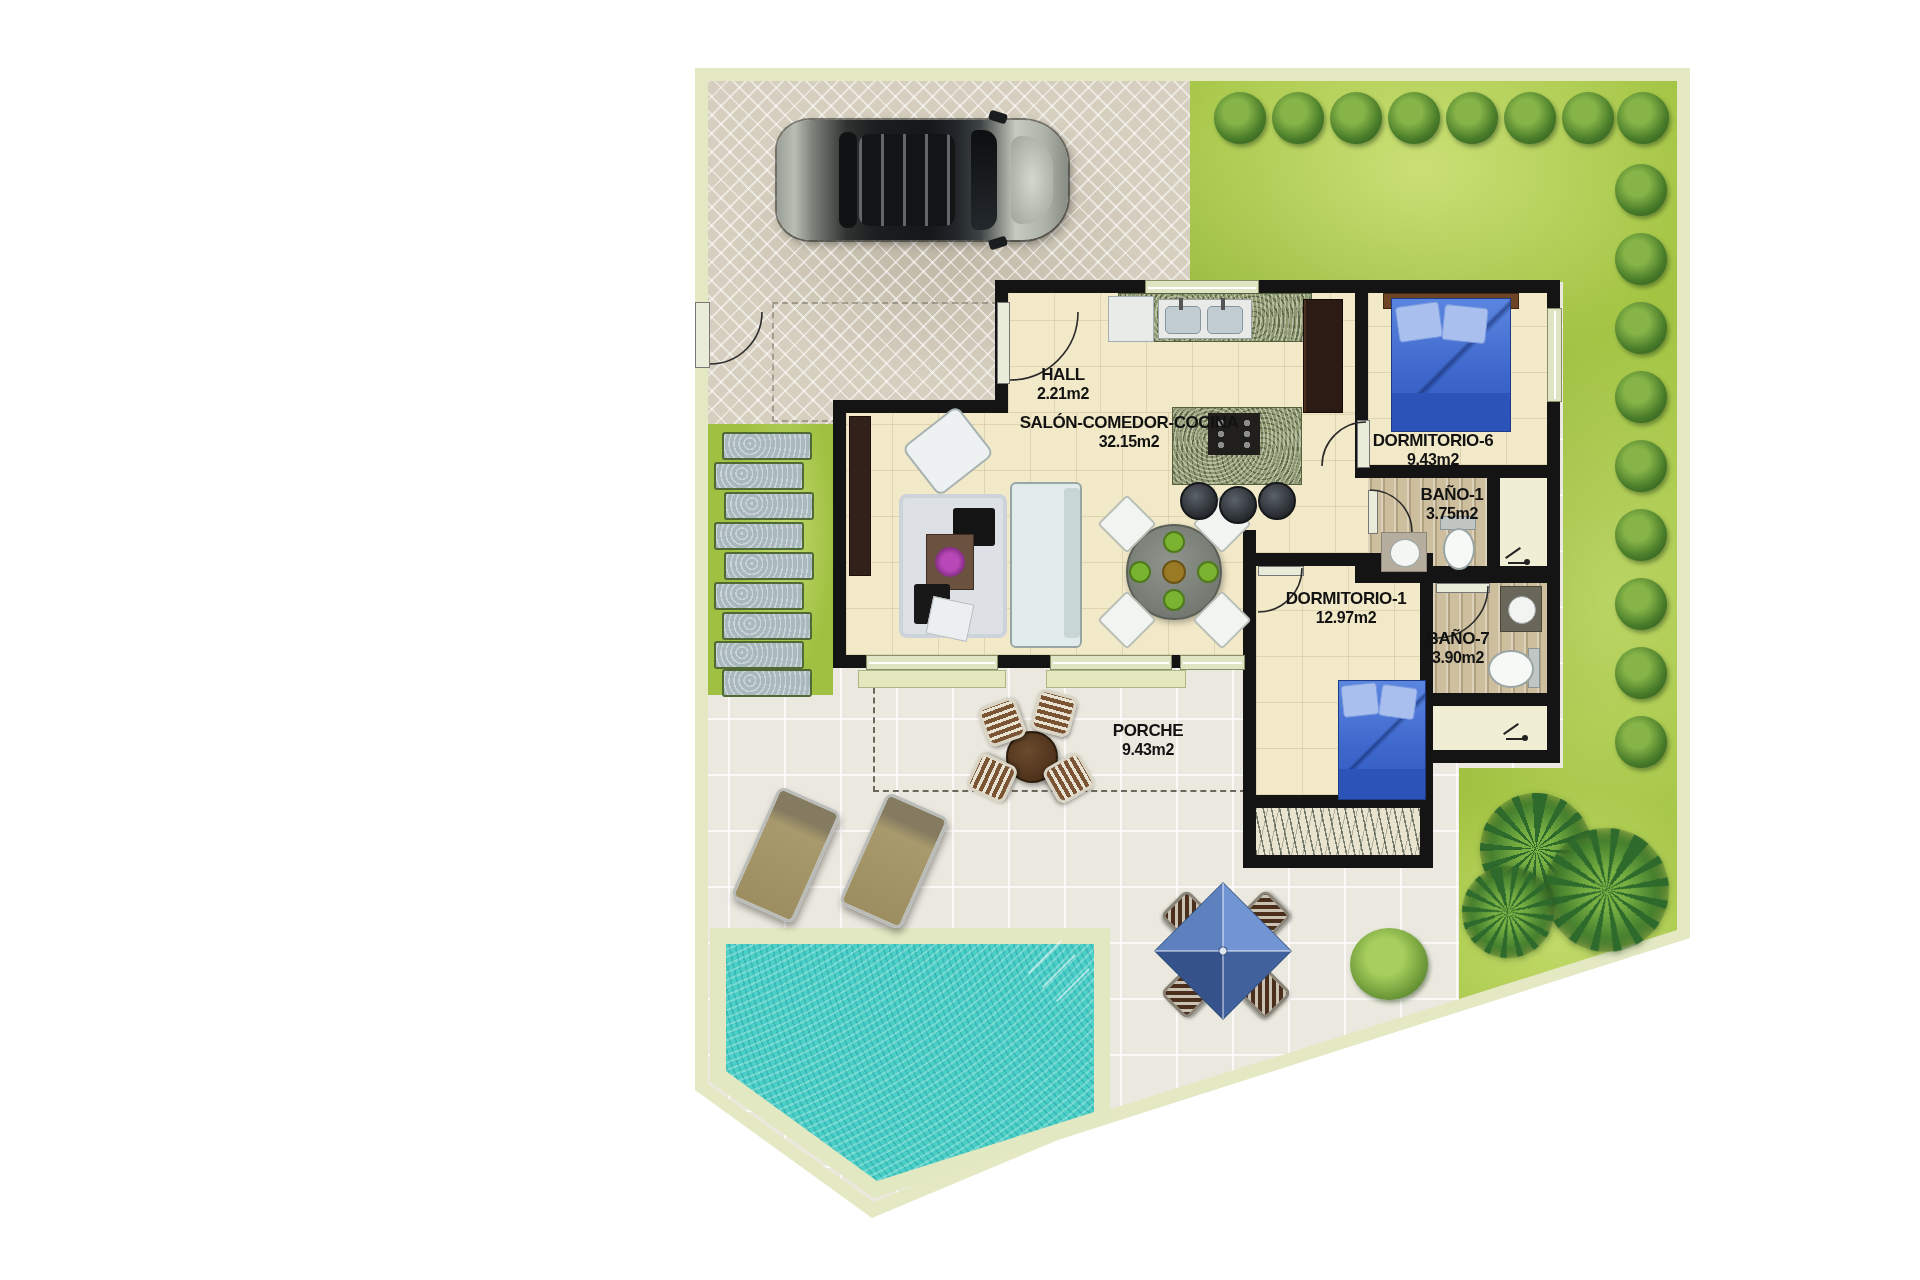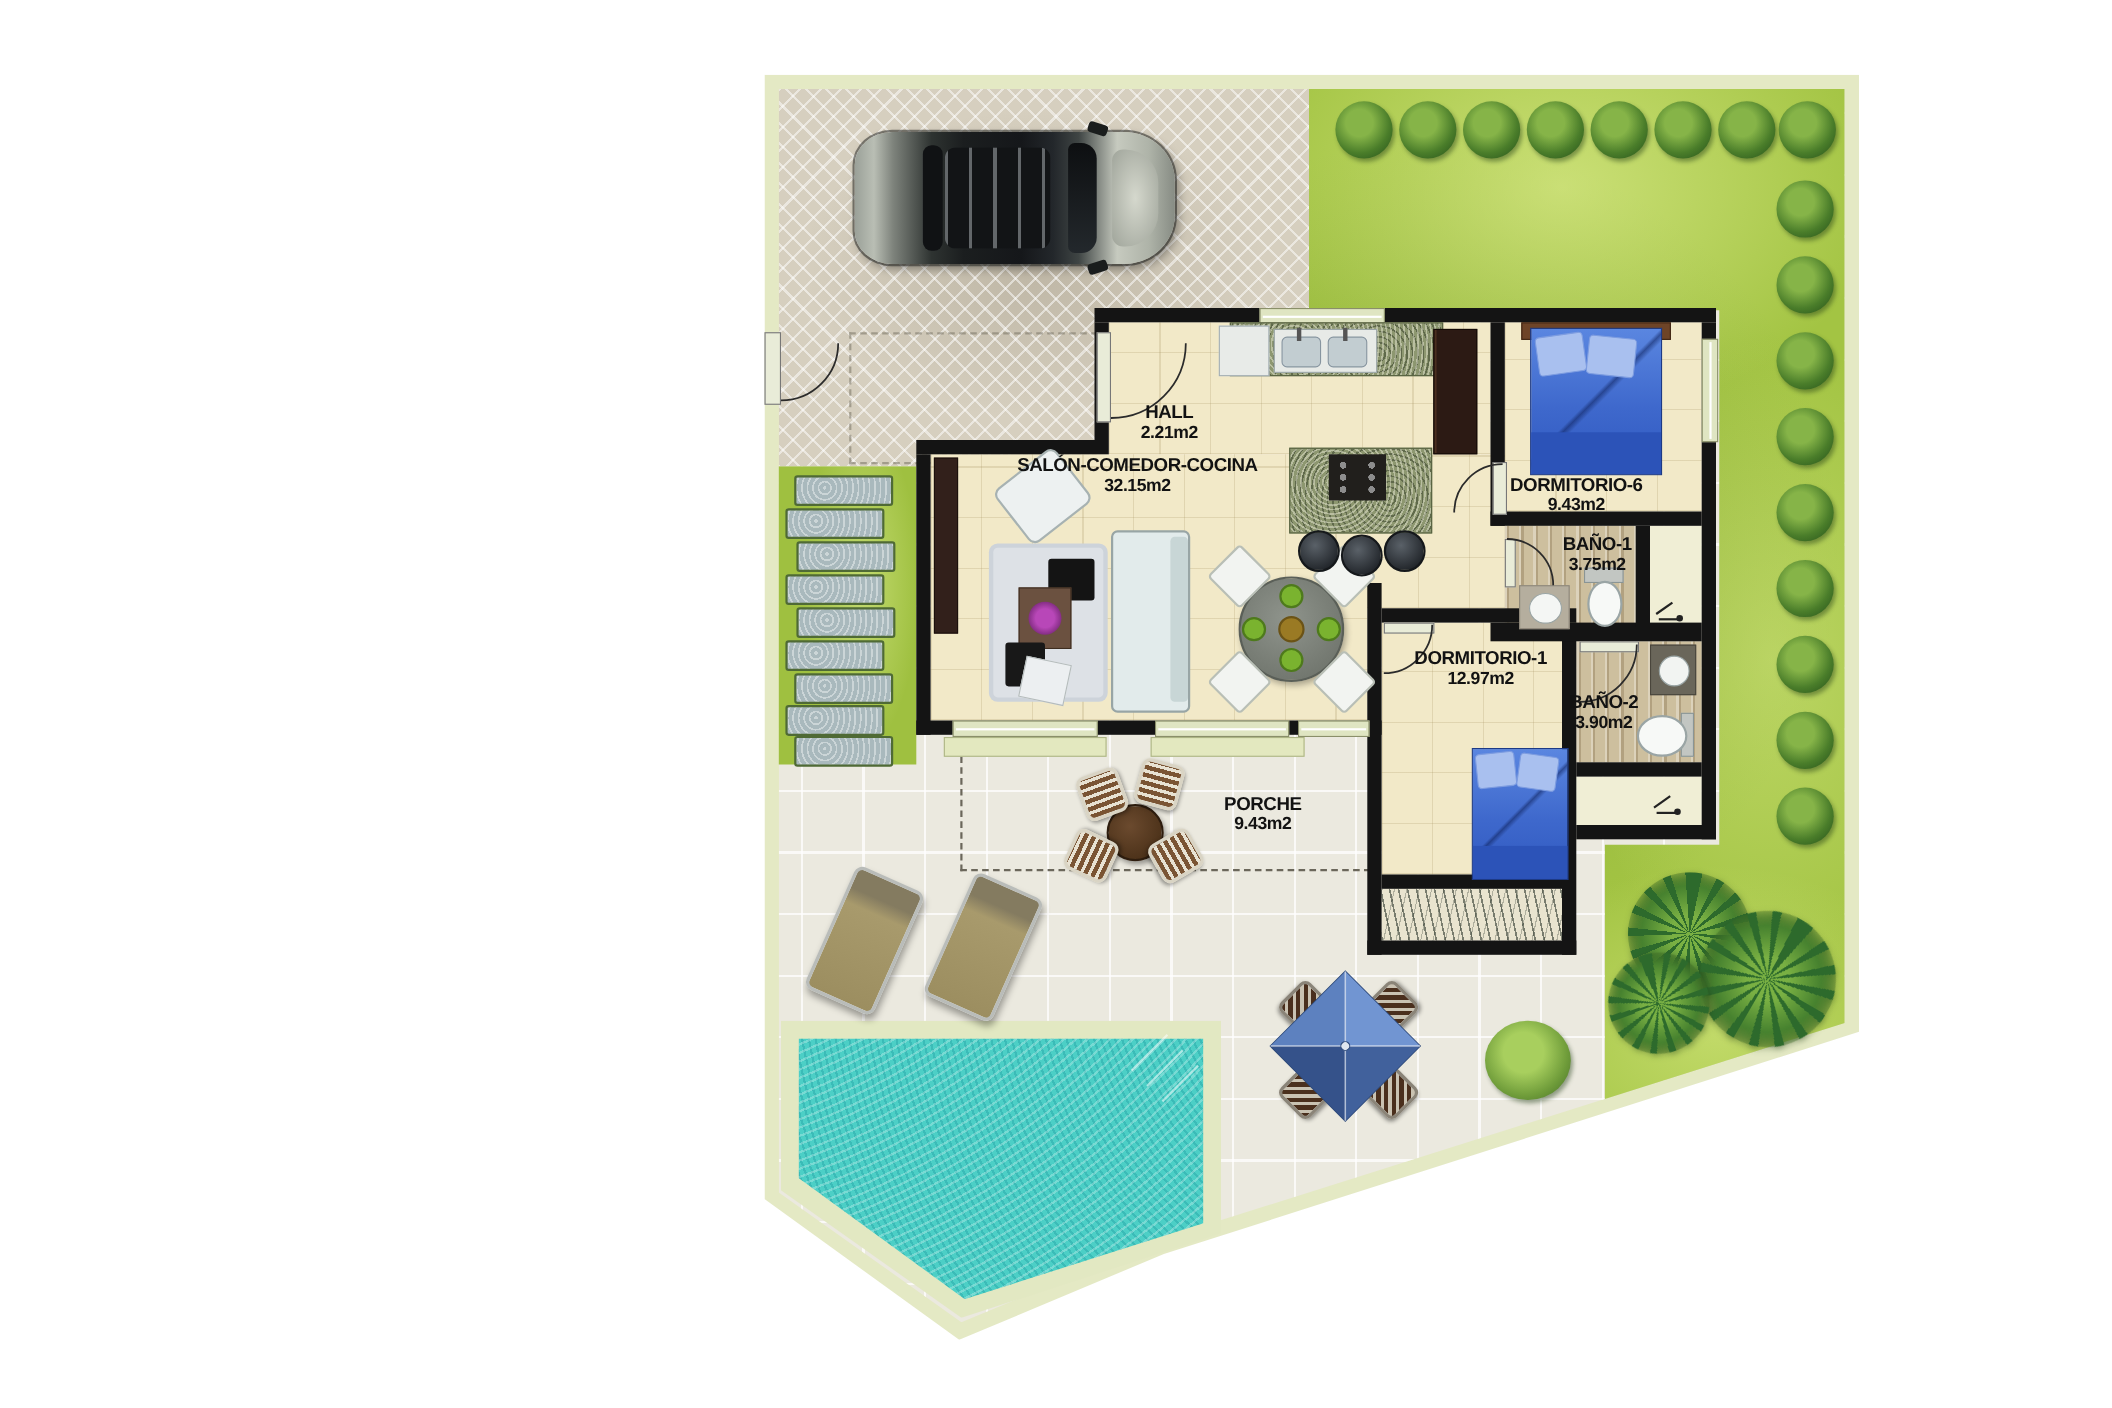--- a/index.html
+++ b/index.html
@@ -298,38 +298,38 @@
       <line x1="1175" y1="903" x2="1271" y2="999" stroke="rgba(255,255,255,.6)" stroke-width="1.4"></line>
       <line x1="1271" y1="903" x2="1175" y2="999" stroke="rgba(255,255,255,.6)" stroke-width="1.4"></line>
       <circle cx="1223" cy="951" r="4" fill="#dfe6ef" stroke="#2e4a7a"></circle>
     </g>
   </svg>
 
   <div class="a rlabel" style="left:1063px;top:366px;">
     <div class="nm">HALL</div>
     <div class="ar">2.21m2</div>
   </div>
-  <div class="a rlabel" style="left:1034px;top:414px;">
+  <div class="a rlabel" style="left:1129px;top:414px;">
     <div class="nm">SALÓN-COMEDOR-COCINA</div>
     <div class="ar">32.15m2</div>
   </div>
   <div class="a rlabel" style="left:1433px;top:432px;">
     <div class="nm">DORMITORIO-6</div>
     <div class="ar">9.43m2</div>
   </div>
   <div class="a rlabel" style="left:1452px;top:486px;">
     <div class="nm">BAÑO-1</div>
     <div class="ar">3.75m2</div>
   </div>
   <div class="a rlabel" style="left:1346px;top:590px;">
     <div class="nm">DORMITORIO-1</div>
     <div class="ar">12.97m2</div>
   </div>
   <div class="a rlabel" style="left:1458px;top:630px;">
-    <div class="nm">BAÑO-2</div>
+    <div class="nm">BAÑO-7</div>
     <div class="ar">3.90m2</div>
   </div>
   <div class="a rlabel" style="left:1148px;top:722px;">
     <div class="nm">PORCHE</div>
     <div class="ar">9.43m2</div>
   </div>
 
 </div>
 
 </body></html>

